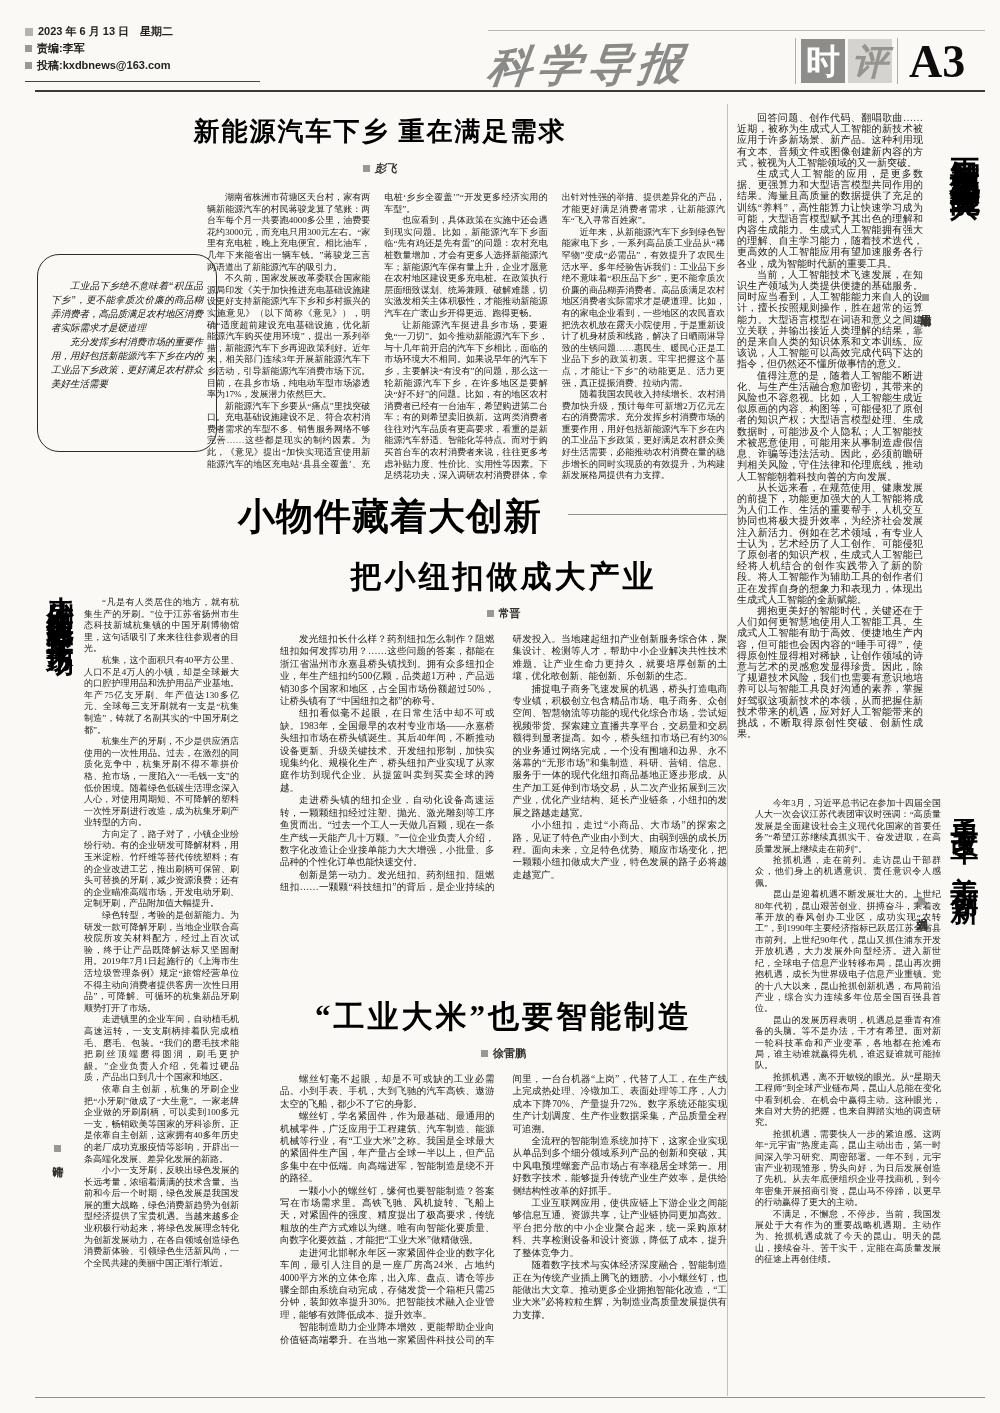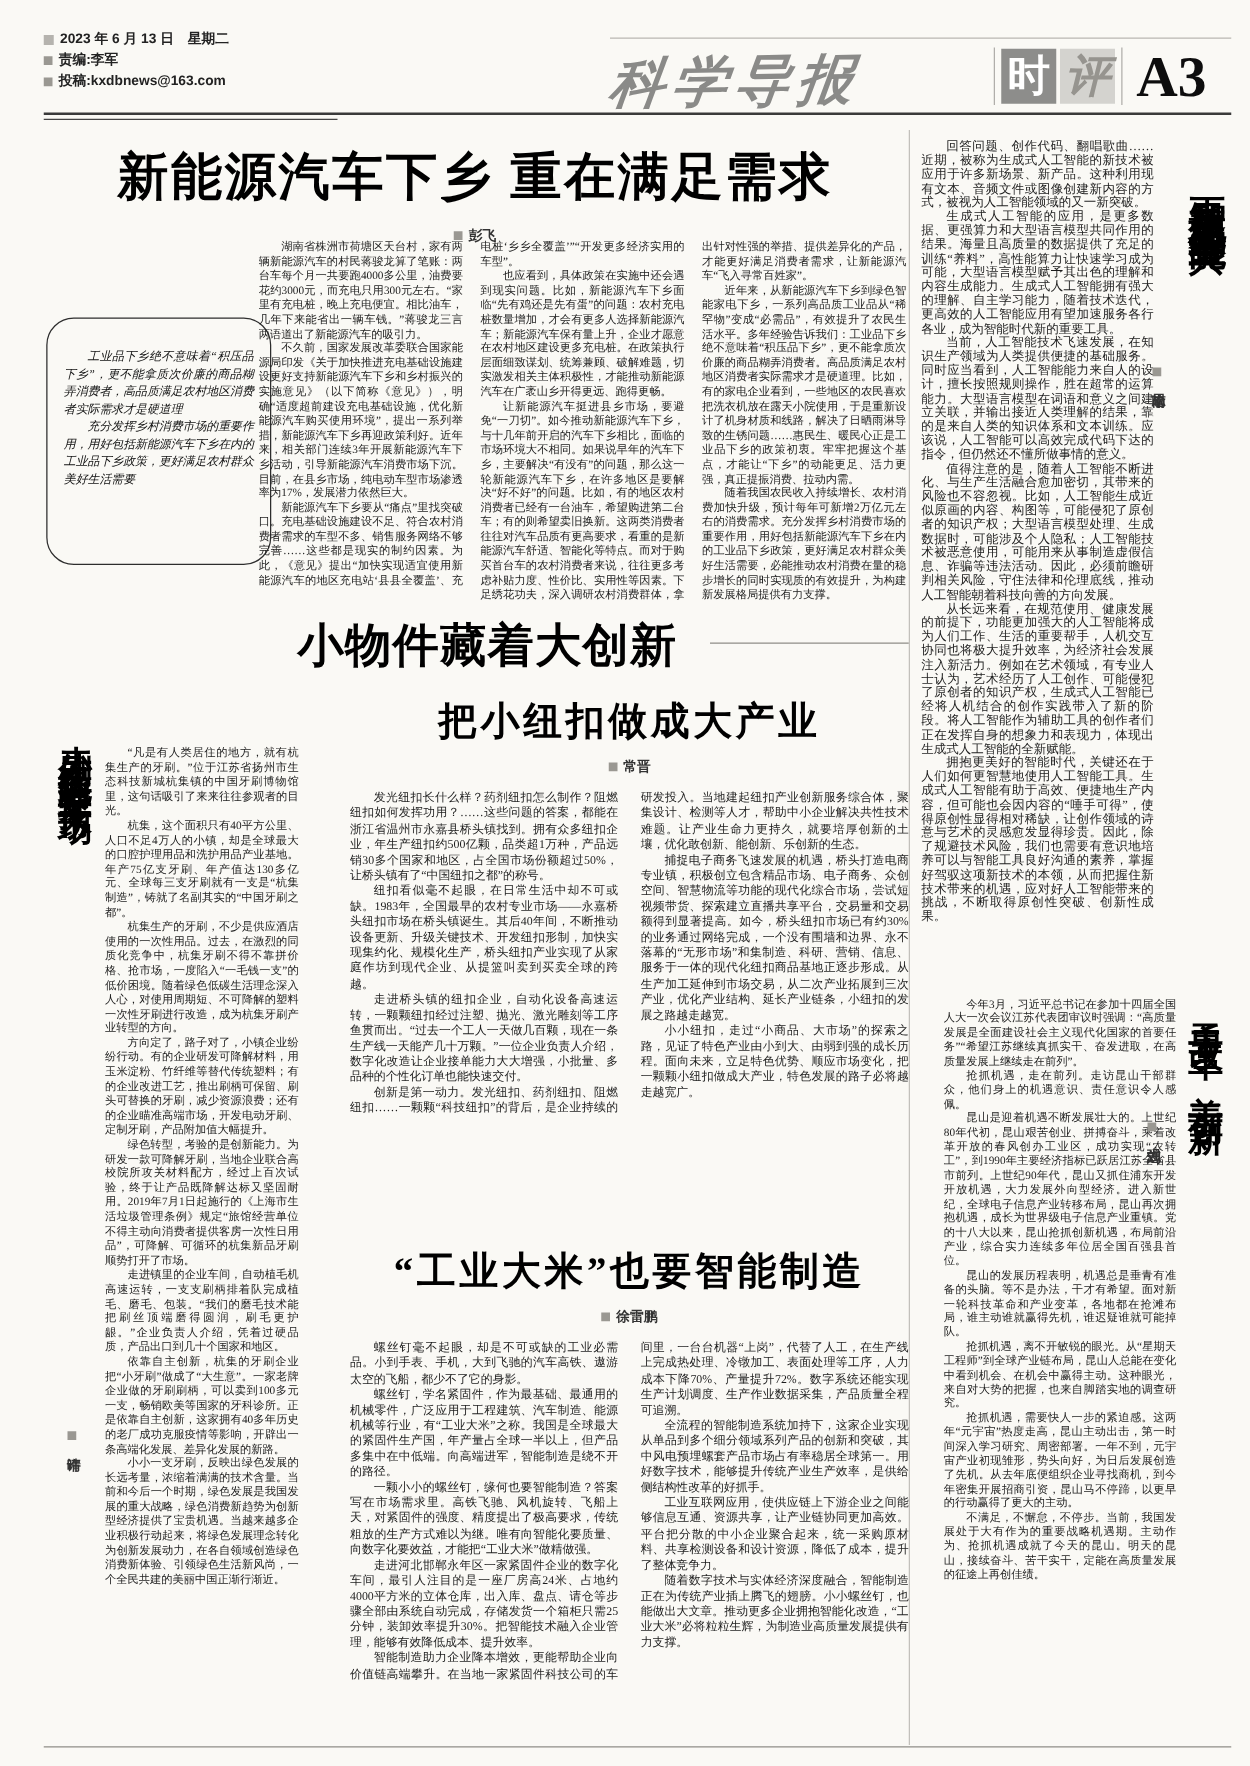--- a/index.html
+++ b/index.html
@@ -1,19 +1,19 @@
 <!DOCTYPE html>
 <html><head>
 <meta charset="utf-8">
 <style>
   html,body{margin:0;padding:0;background:#e8e6e1;}
   .page{position:relative;width:1000px;height:1413px;background:#faf9f5;margin:0 auto;overflow:hidden;
         font-family:"Liberation Serif",serif;color:#1c1c1c;}
   
-  .hdr-info{position:absolute;left:35px;top:22px;width:235px;border-bottom:1.5px solid #444;padding-bottom:20px;
+  .hdr-info{position:absolute;left:25px;top:22px;width:235px;border-bottom:1.5px solid #444;padding-bottom:6px;
             font-family:"Liberation Sans",sans-serif;font-size:11px;font-weight:bold;color:#222;}
   .hdr-info .row{display:flex;align-items:center;margin:2px 0;line-height:15px;}
   .sq{display:inline-block;width:8px;height:8px;background:#b5b3ae;margin-right:5px;flex:0 0 auto;}
   .sq.small{width:7px;height:7px;background:#9a9892;}
   .hairline{position:absolute;left:488px;top:30px;width:497px;height:0;border-top:1px solid #b9b7b2;}
   .masthead{position:absolute;left:468px;top:36px;width:240px;text-align:center;
             font-family:"DejaVu Serif",serif;font-style:italic;font-weight:bold;font-size:44px;
             color:#8a8a88;letter-spacing:6px;transform:skewX(-8deg) rotate(-1deg);white-space:nowrap;}
   .badge{position:absolute;left:790px;top:38px;height:46px;display:flex;align-items:center;}
   .badge .vrule{width:1px;height:46px;background:#b0aeaa;margin:0 5px;}
@@ -25,22 +25,22 @@
   .mainrule{position:absolute;left:35px;top:90px;width:950px;height:2px;background:#3a3a3a;}
   .divider-v{position:absolute;left:727px;top:104px;width:1px;height:1292px;background:#c2c0bb;}
   .bottomrule{position:absolute;left:35px;top:1397px;width:950px;height:1px;background:#8f8d88;}
   
   .btxt p{margin:0;text-indent:2em;text-align:justify;}
   .byline{font-family:"Liberation Sans",sans-serif;font-weight:bold;font-size:11px;color:#333;
           display:flex;align-items:center;justify-content:center;}
   
   .nev{position:absolute;left:35px;top:106px;width:690px;}
   .nev h1{margin:8px 0 0;text-align:center;font-family:"Liberation Sans",sans-serif;font-weight:900;
-          font-size:41px;letter-spacing:2px;color:#000;white-space:nowrap;}
-  .nev .byline{margin-top:12px;}
+          font-size:26px;letter-spacing:2px;color:#000;white-space:nowrap;}
+  .nev .byline{margin-top:12px;font-style:italic;}
   .quotebox{position:absolute;left:2px;top:148px;width:152px;height:148px;border:1.5px solid #2d2d2d;
             border-radius:22px;padding:24px 13px;font-style:italic;font-size:9.5px;line-height:14px;color:#101010;}
   .quotebox p{margin:0;text-indent:2em;text-align:justify;}
   .nev-body{position:absolute;left:172px;top:86px;width:518px;height:318px;
             column-count:3;column-gap:14px;font-size:9px;line-height:11.6px;overflow:hidden;}
   
   .ai{position:absolute;left:737px;top:108px;width:248px;height:648px;}
   .ai-body{position:absolute;left:0;top:4px;width:186px;height:636px;font-size:10px;line-height:11.2px;overflow:hidden;}
   .vtitle{writing-mode:vertical-rl;font-family:"Liberation Sans",sans-serif;font-weight:900;color:#000;}
   .ai .vtitle{position:absolute;right:0;top:26px;font-size:30px;letter-spacing:3px;height:400px;}

